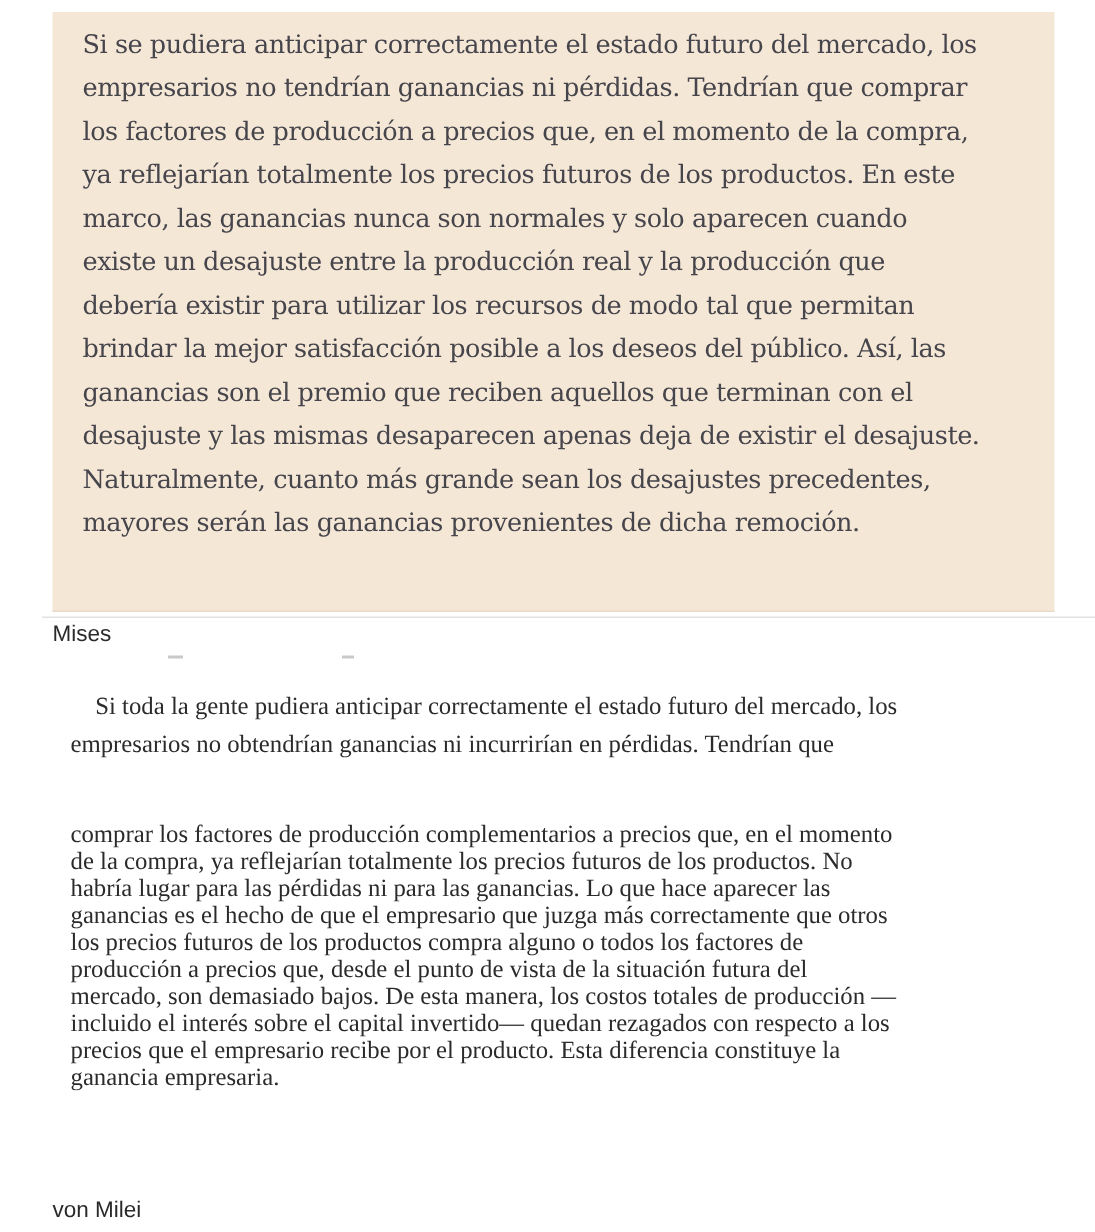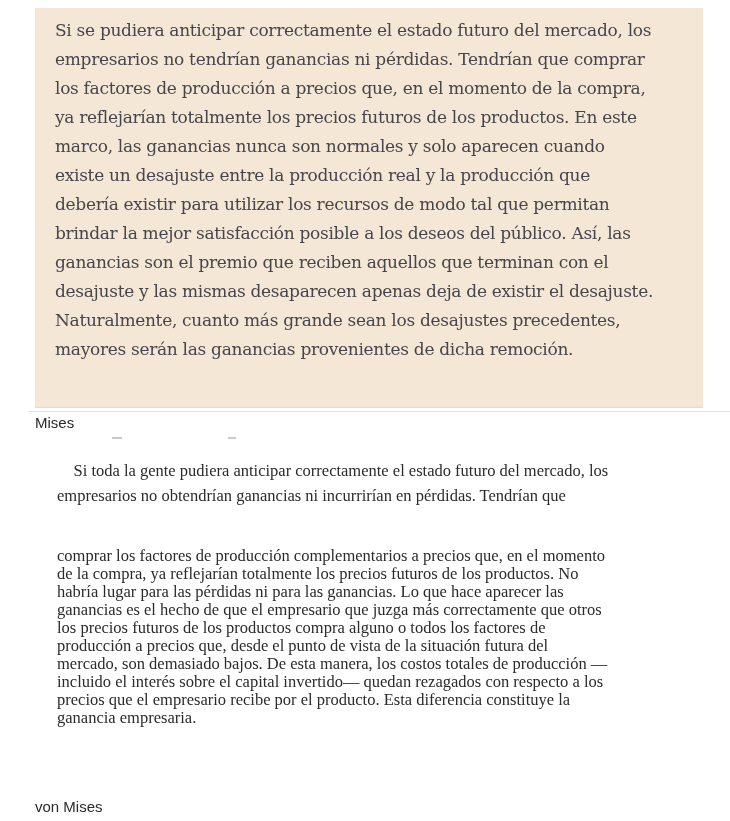--- a/index.html
+++ b/index.html
@@ -60,21 +60,21 @@
     position: absolute;
     height: 2px;
     background: #c9c9c9;
   }
   .scan-dash.d1 { left: 112px; top: 437px; width: 10px; }
   .scan-dash.d2 { left: 228px; top: 437px; width: 8px; }
 
   
   .mises-para {
     position: absolute;
-    left: 57px;
+    left: 47px;
     width: 640px;
     font-family: "Liberation Serif", serif;
     font-size: 16.5px;
     color: #2b2b2b;
     white-space: pre;
     overflow: hidden;
   }
   .mises-para.p1 { top: 458px; line-height: 25px; }
   .mises-para.p2 { top: 547px; line-height: 18px; }
 </style>
@@ -112,15 +112,15 @@
 de la compra, ya reflejarían totalmente los precios futuros de los productos. No
 habría lugar para las pérdidas ni para las ganancias. Lo que hace aparecer las
 ganancias es el hecho de que el empresario que juzga más correctamente que otros
 los precios futuros de los productos compra alguno o todos los factores de
 producción a precios que, desde el punto de vista de la situación futura del
 mercado, son demasiado bajos. De esta manera, los costos totales de producción —
 incluido el interés sobre el capital invertido— quedan rezagados con respecto a los
 precios que el empresario recibe por el producto. Esta diferencia constituye la
 ganancia empresaria.</div>
 
-  <div class="attribution mises">von Mises</div>
+  <div class="attribution mises">von Milei</div>
 
 </div>
 
 </body></html>

